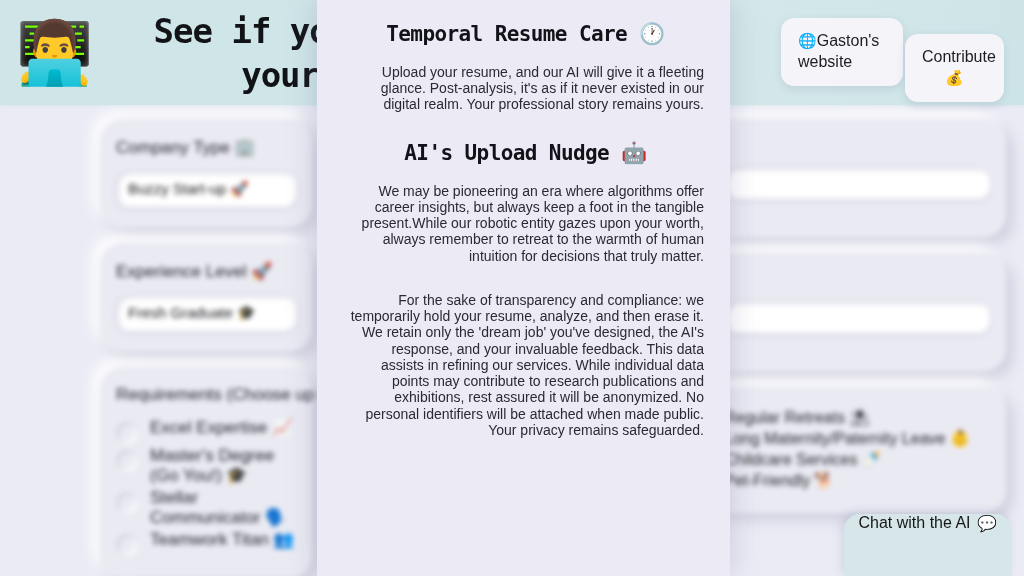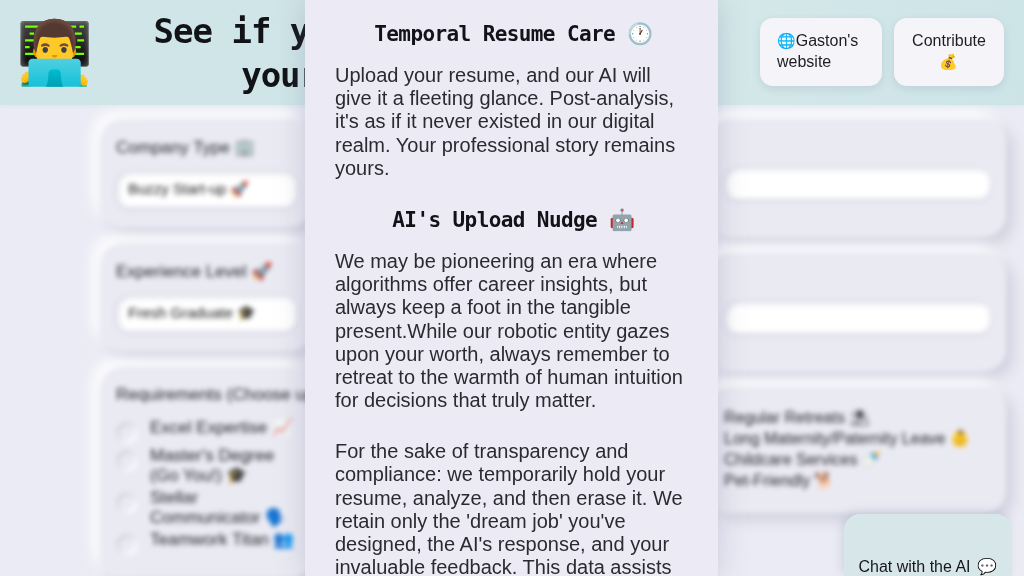--- a/index.html
+++ b/index.html
@@ -61,40 +61,40 @@
     width: 560px;
     white-space: normal;
     padding-top: 2px;
   }
 
   .header-actions {
     position: absolute;
     right: 20px;
     top: 18px;
     display: flex;
-    gap: 12px;
+    gap: 2px;
     align-items: flex-start;
   }
 
   .hdr-btn {
     background: #f4f4f9;
     border: none;
     border-radius: 13px;
     padding: 13px 17px;
     font-family: "Liberation Sans", sans-serif;
     font-size: 16px;
     line-height: 1.3;
     color: #1d1d22;
     box-shadow: 0 3px 8px rgba(120,130,160,0.20);
     cursor: pointer;
     text-align: left;
     max-width: 122px;
   }
   #btn-gaston { width: 122px; }
-  #btn-contribute { width: 110px; text-align: center; }
+  #btn-contribute { width: 99px; text-align: center; margin-top: 16px; }
   .hdr-btn .emoji { font-size: 15px; }
 
   
   #app-body {
     position: absolute;
     top: 105px; left: 0; right: 0; bottom: 0;
     display: flex;
     gap: 0;
     padding: 14px 0 0 0;
   }
@@ -172,21 +172,21 @@
   
   #modal-overlay {
     position: absolute;
     inset: 0;
     z-index: 5;
     pointer-events: none;
   }
 
   #modal {
     position: absolute;
-    left: 305px;
+    left: 317px;
     top: 0;
     width: 413px;
     height: 576px;
     background: #eceaf4;
     box-shadow: 0 0 28px rgba(110,110,150,0.28);
     padding: 12px 26px 0 30px;
     overflow: hidden;
     pointer-events: auto;
   }
 
@@ -194,38 +194,39 @@
     font-family: "DejaVu Sans Mono", monospace;
     font-weight: 700;
     font-size: 21px;
     color: #121318;
     text-align: center;
     letter-spacing: -0.6px;
     margin: 10px 0 18px 0;
   }
 
   .modal-p {
-    font-size: 20px;
+    font-size: 14px;
     line-height: 1.16;
     color: #2a2b31;
     margin-bottom: 28px;
+    text-align: right;
   }
 
   
   #chat-button {
     position: absolute;
     right: 12px;
     bottom: 0px;
     width: 168px;
     height: 62px;
     background: #d7e6e8;
     border-radius: 16px 16px 0 0;
     box-shadow: -3px -3px 10px rgba(120,140,160,0.22);
     display: flex;
-    align-items: flex-end;
+    align-items: flex-start;
     justify-content: center;
     gap: 7px;
     font-size: 16px;
     color: #16171b;
     cursor: pointer;
     z-index: 9;
   }
   #chat-button .emoji { font-size: 16px; }
 
   .emoji { font-family: "DejaVu Sans", sans-serif; }

